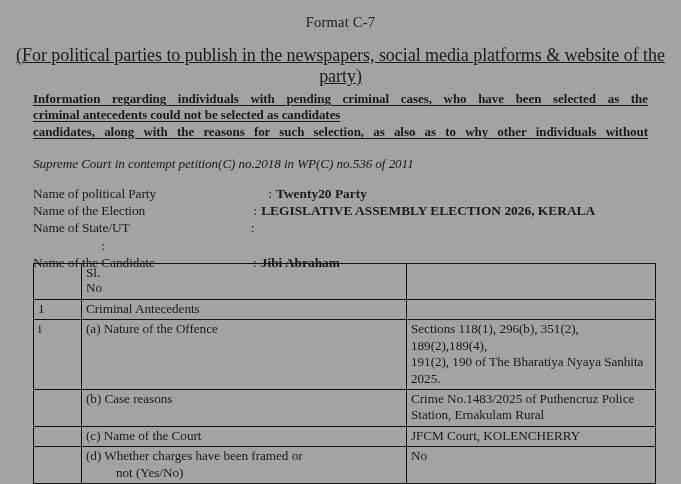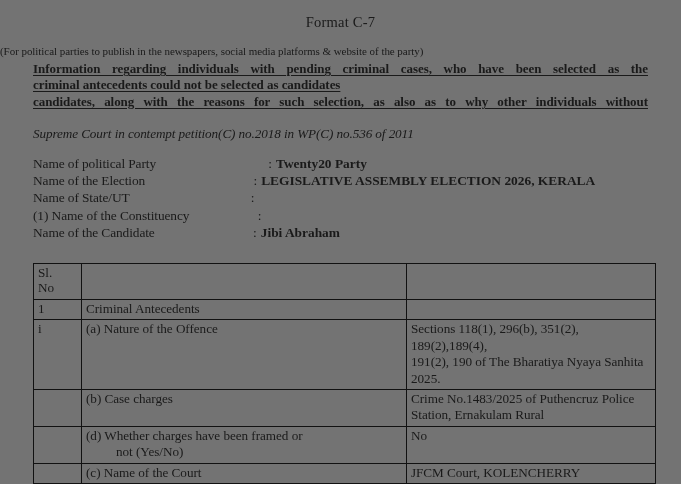--- a/index.html
+++ b/index.html
@@ -12,37 +12,39 @@
     height: 484px;
     overflow: hidden;
     font-family: "Liberation Serif", "DejaVu Serif", serif;
     color: #1a1a1a;
     position: relative;
   }
   .page {
     position: relative;
     width: 681px;
     height: 484px;
-    background: #737373;
+    background: #a3a3a3;
     overflow: hidden;
   }
 
   
   .doc-title {
     text-align: center;
     font-size: 14.5px;
     padding-top: 14px;
     letter-spacing: 0.2px;
   }
 
   
   .doc-subtitle {
-    font-size: 11px;
+    text-align: center;
+    font-size: 18px;
     padding-top: 14px;
     letter-spacing: -0.05px;
+    text-decoration: underline;
   }
 
   
   .doc-heading {
     margin: 4px 33px 0 33px;
     font-size: 13px;
     font-weight: bold;
     line-height: 16.3px;
     text-align: justify;
     letter-spacing: -0.05px;
@@ -125,20 +127,21 @@
   td.col-mid { width: 269px; }
   td.col-val { }
 
   
   td.hdr-sl { width: 39px; height: 32px; }
   td.hdr-mid { width: 316px; }
   td.hdr-val { }
 
   .sl-head {
     line-height: 15.4px;
+    margin-left: 48px;
   }
   .indent-sub {
     display: block;
     padding-left: 30px;
   }
   .nowrap-line { display: block; }
 </style>
 </head>
 <body>
 
@@ -171,21 +174,20 @@
       <span class="field-colon">:</span>
       <span class="field-value ital">LEGISLATIVE ASSEMBLY ELECTION 2026, KERALA</span>
     </div>
 
     <div class="field-row fr3">
       <span class="field-label">Name of State/UT</span>
       <span class="field-colon">:</span>
     </div>
 
     <div class="field-row fr4">
-      <span class="field-label">(1) Name of the Constituency</span>
       <span class="field-colon">:</span>
     </div>
 
     <div class="field-row fr5">
       <span class="field-label">Name of the Candidate</span>
       <span class="field-colon">:</span>
       <span class="field-value">Jibi Abraham</span>
     </div>
 
   </div>
@@ -214,39 +216,39 @@
           <td class="col-mid">(a) Nature of the Offence</td>
           <td class="col-val">
             <span class="nowrap-line">Sections  118(1),  296(b),  351(2),  189(2),189(4),</span>
             <span class="nowrap-line">191(2), 190   of The Bharatiya Nyaya Sanhita</span>
             <span class="nowrap-line">2025.</span>
           </td>
         </tr>
 
         <tr>
           <td class="col-sl"></td>
-          <td class="col-mid">(b) Case charges</td>
+          <td class="col-mid">(b) Case reasons</td>
           <td class="col-val">
             <span class="nowrap-line">Crime No.1483/2025 of Puthencruz  Police</span>
             <span class="nowrap-line">Station, Ernakulam Rural</span>
           </td>
+        </tr>
+
+        <tr>
+          <td class="col-sl"></td>
+          <td class="col-mid">(c) Name of the Court</td>
+          <td class="col-val">JFCM Court, KOLENCHERRY</td>
         </tr>
 
         <tr>
           <td class="col-sl"></td>
           <td class="col-mid">
             <span class="nowrap-line">(d) Whether charges have been framed or</span>
             <span class="indent-sub">not (Yes/No)</span>
           </td>
           <td class="col-val">No</td>
         </tr>
 
-        <tr>
-          <td class="col-sl"></td>
-          <td class="col-mid">(c) Name of the Court</td>
-          <td class="col-val">JFCM Court, KOLENCHERRY</td>
-        </tr>
-
       </tbody>
     </table>
   </div>
 
 </div>
 
 </body></html>

